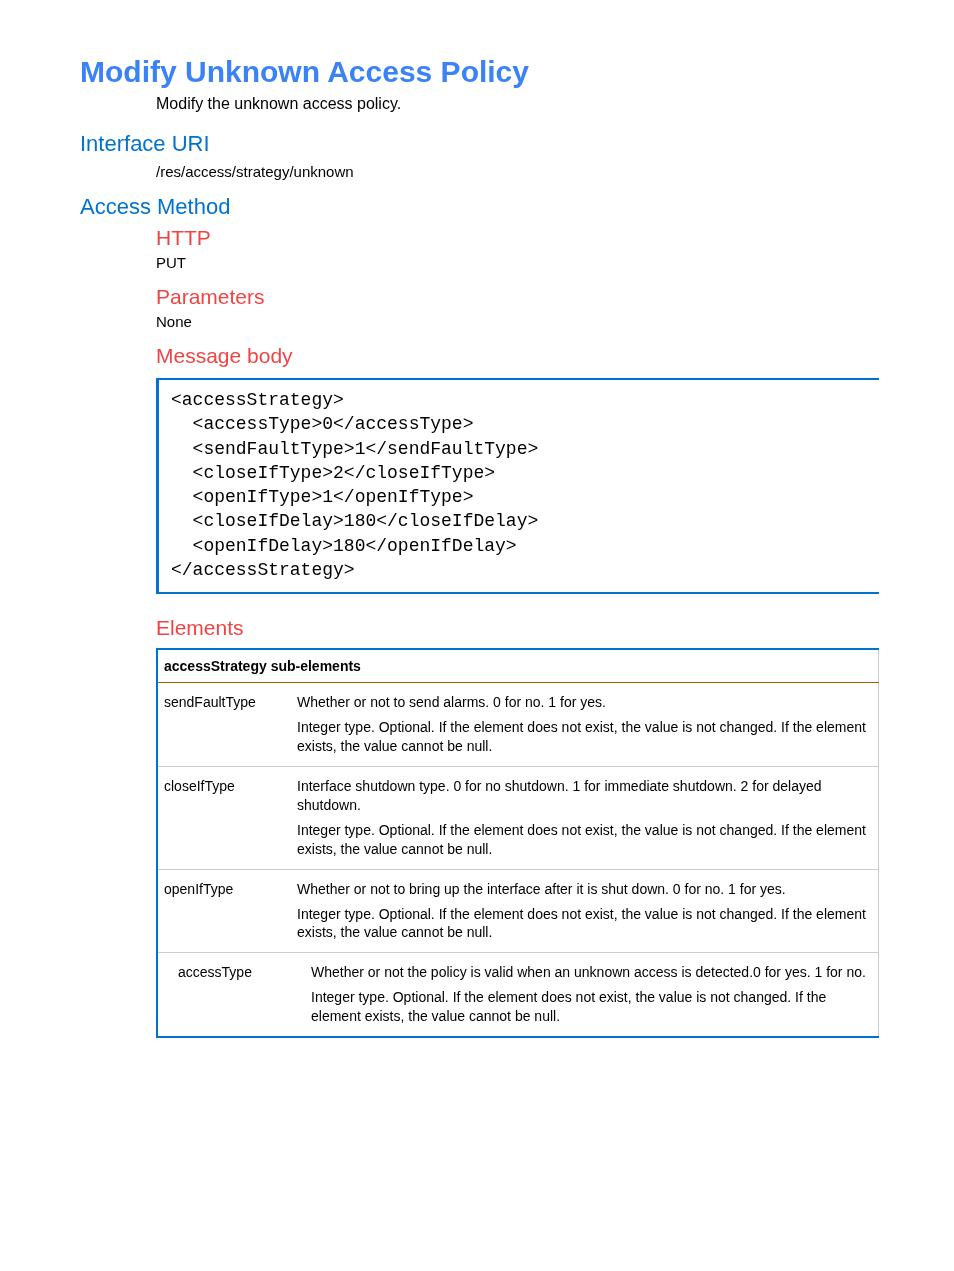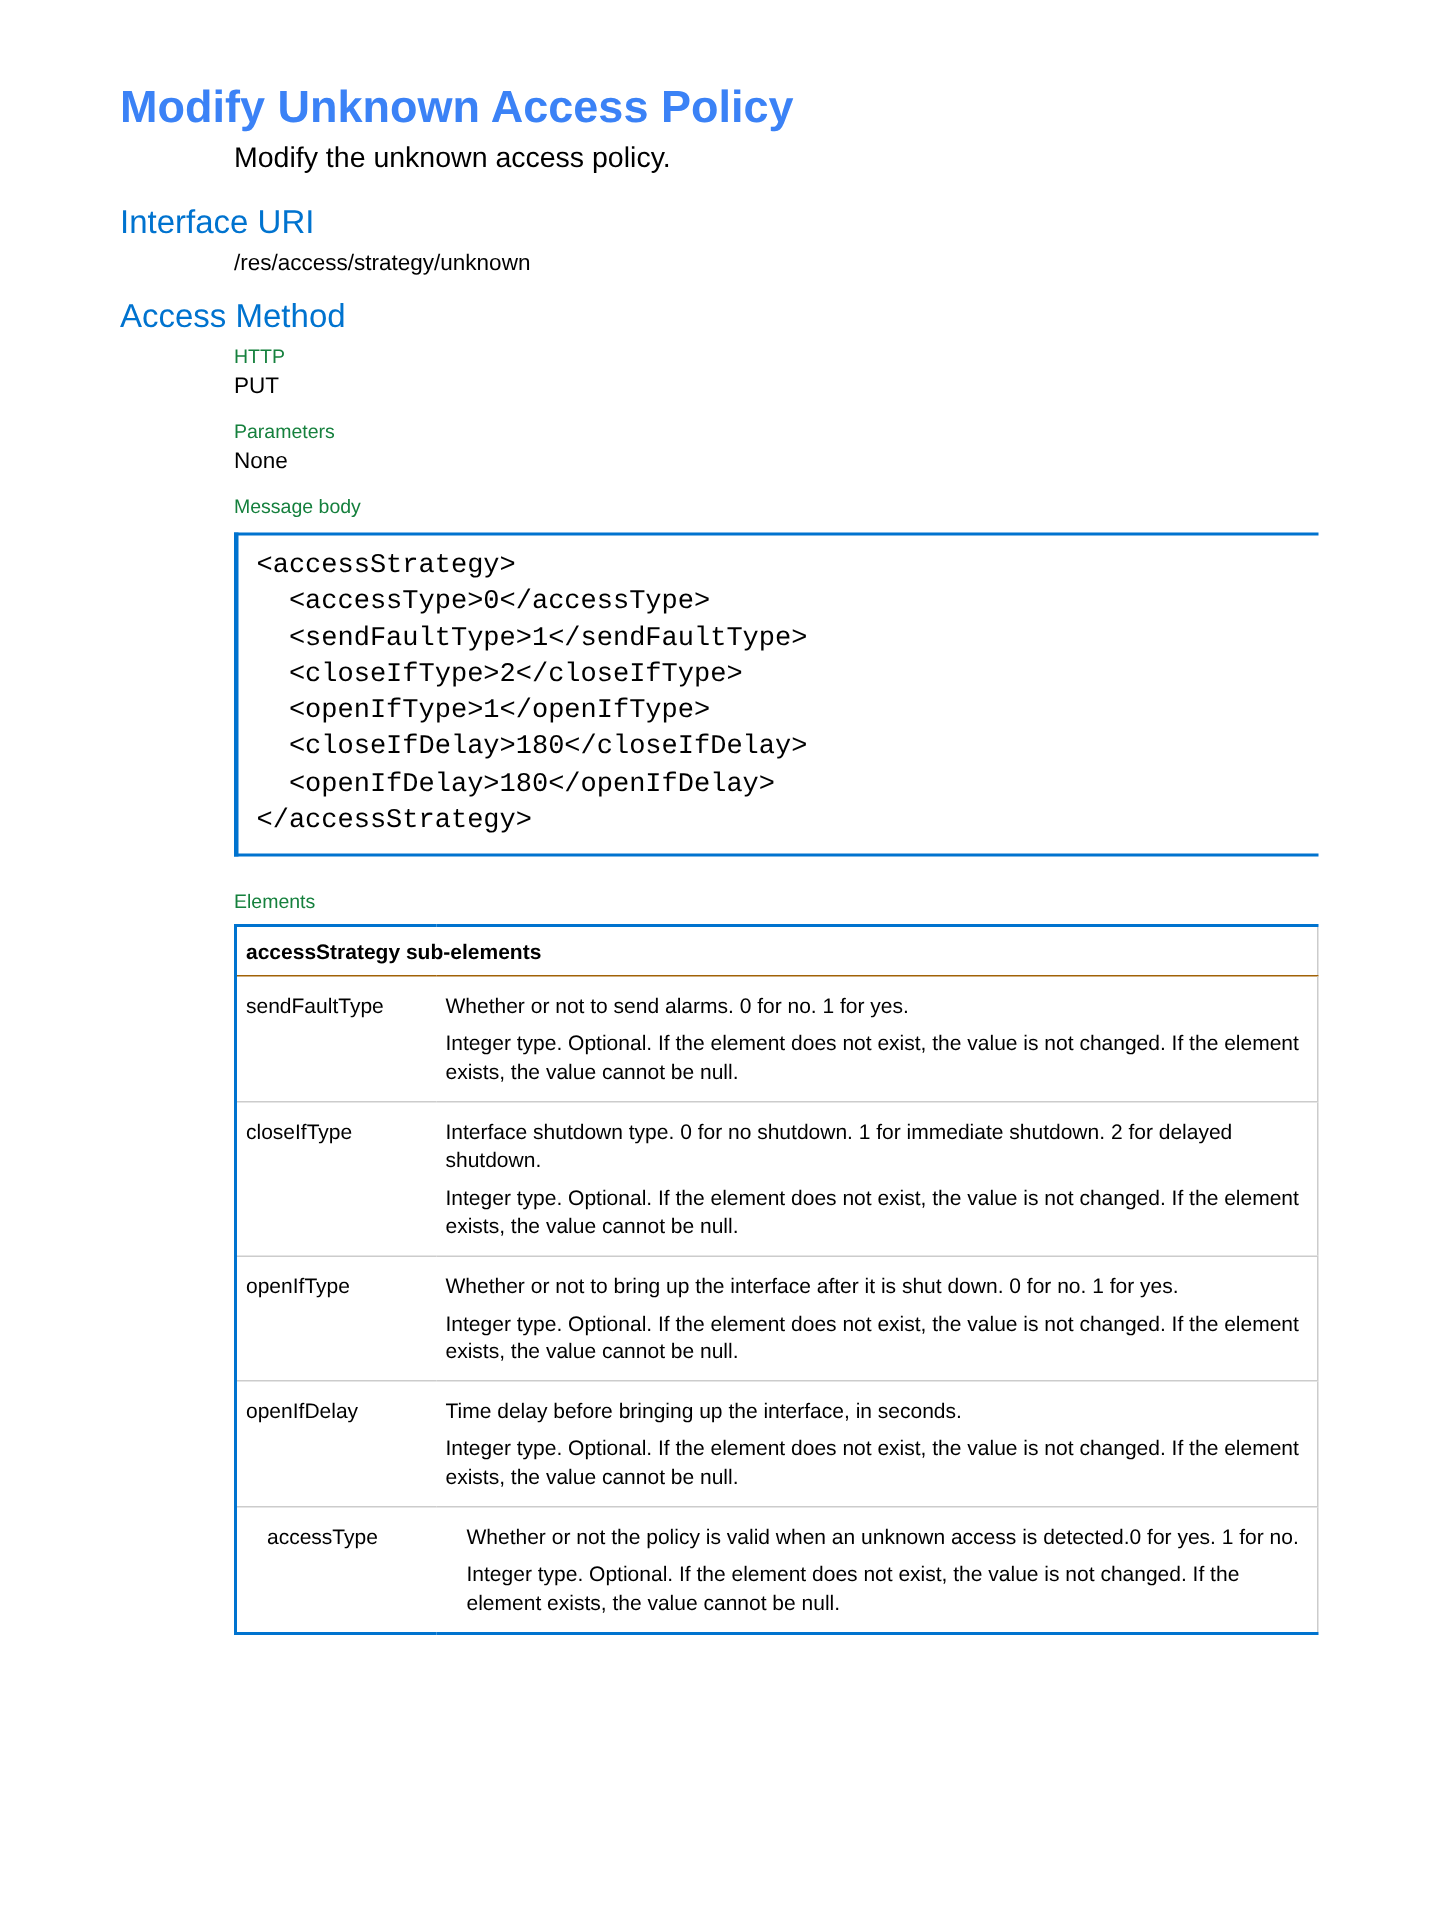--- a/index.html
+++ b/index.html
@@ -12,37 +12,37 @@
     background: #fff;
   }
   .h1 {
     font-size: 30px;
     font-weight: 700;
     color: #3b82f6;
     margin: 0 0 6px 0;
     font-stretch: condensed;
   }
   .intro {
-    font-size: 19px;
+    font-size: 16px;
     margin: 0 0 18px 76px;
   }
   .h2 {
     font-size: 22px;
     font-weight: 400;
     color: #0073cf;
     margin: 14px 0 6px 0;
   }
   .body-text {
     font-size: 15px;
     margin: 2px 0 14px 76px;
   }
   .h3 {
-    font-size: 13px;
+    font-size: 21px;
     font-weight: 400;
-    color: #15803d;
+    color: #ef4444;
     margin: 0 0 4px 76px;
   }
   .code-block {
     margin: 10px 0 22px 76px;
     border-top: 2px solid #0073cf;
     border-bottom: 2px solid #0073cf;
     border-left: 3px solid #0073cf;
     padding: 8px 12px 10px 12px;
     font-family: "Courier New", monospace;
     font-size: 18px;
@@ -138,27 +138,20 @@
       </td>
     </tr>
     <tr>
       <td class="name-col">openIfType</td>
       <td class="desc-block">
         <p>Whether or not to bring up the interface after it is shut down. 0 for no. 1 for yes.</p>
         <p>Integer type. Optional. If the element does not exist, the value is not changed. If the element exists, the value cannot be null.</p>
       </td>
     </tr>
     <tr>
-      <td class="name-col">openIfDelay</td>
-      <td class="desc-block">
-        <p>Time delay before bringing up the interface, in seconds.</p>
-        <p>Integer type. Optional. If the element does not exist, the value is not changed. If the element exists, the value cannot be null.</p>
-      </td>
-    </tr>
-    <tr>
       <td class="name-col">accessType</td>
       <td class="desc-block">
         <p>Whether or not the policy is valid when an unknown access is detected.0 for yes. 1 for no.</p>
         <p>Integer type. Optional. If the element does not exist, the value is not changed. If the element exists, the value cannot be null.</p>
       </td>
     </tr>
   </tbody>
 </table>
 
 </body></html>

